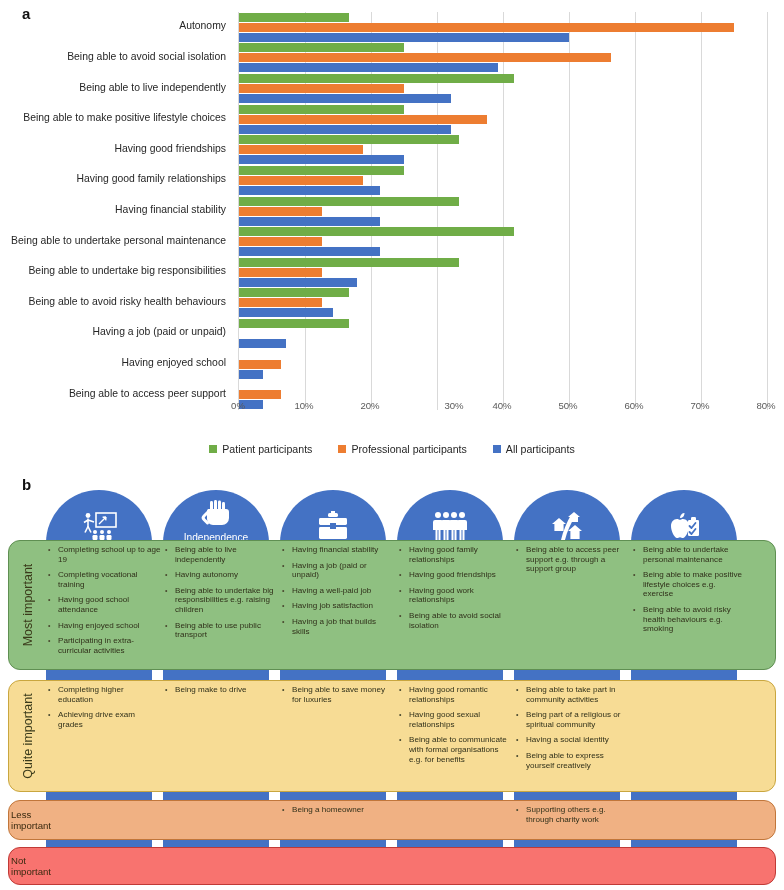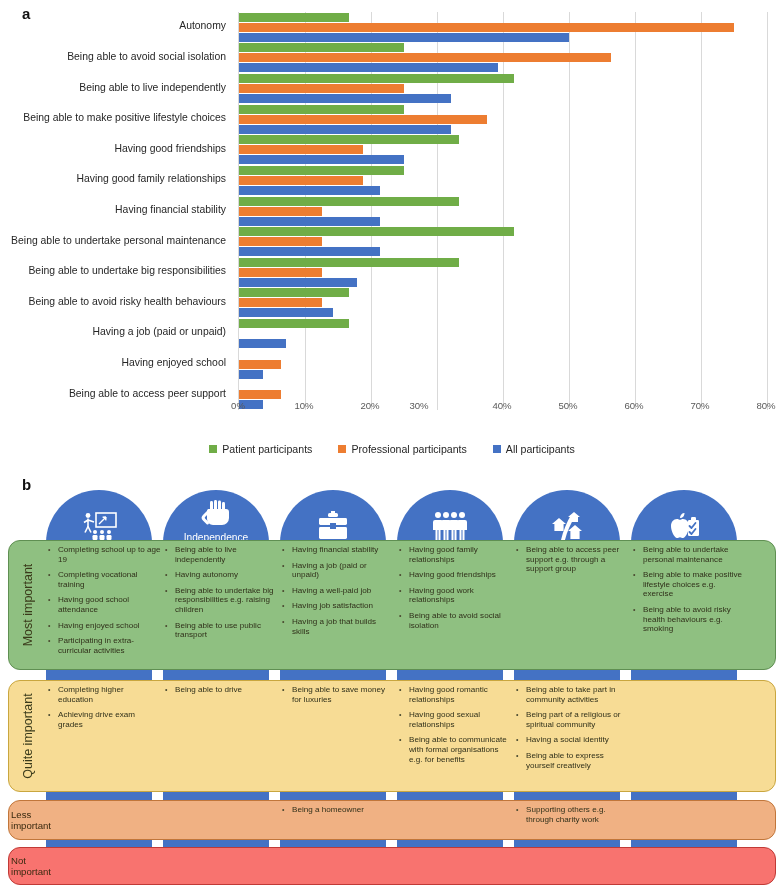--- a/index.html
+++ b/index.html
@@ -171,21 +171,21 @@
         <div class="bar b" title="All participants: 3.6%" style="top: 357.577px; left: 0px; width: 23.76px;"></div>
         <div class="bar o" title="Professional participants: 6.3%" style="top: 378.192px; left: 0px; width: 41.58px;"></div>
         <div class="bar b" title="All participants: 3.6%" style="top: 388.192px; left: 0px; width: 23.76px;"></div>
       </div>
   </div>
 
   <div id="xaxis">
       <div class="xtick" style="left: 0px;">0%</div>
       <div class="xtick" style="left: 66px;">10%</div>
       <div class="xtick" style="left: 132px;">20%</div>
-      <div class="xtick" style="left: 181px;">30%</div>
+      <div class="xtick" style="left: 216px;">30%</div>
       <div class="xtick" style="left: 264px;">40%</div>
       <div class="xtick" style="left: 330px;">50%</div>
       <div class="xtick" style="left: 396px;">60%</div>
       <div class="xtick" style="left: 462px;">70%</div>
       <div class="xtick" style="left: 528px;">80%</div>
     </div>
 
   <div id="legend">
       <div class="legend-item">
         <span class="legend-swatch" style="background: rgb(112, 173, 71);"></span>
@@ -359,21 +359,21 @@
       </div>
       <div class="band-cols">
         <div class="band-col" style="left: 0px; width: 114px;">
           <ul>
             <li>Completing higher education</li>
             <li>Achieving drive exam grades</li>
           </ul>
         </div>
         <div class="band-col" style="left: 117px; width: 114px;">
           <ul>
-            <li>Being able to drive</li>
+            <li>Being make to drive</li>
           </ul>
         </div>
         <div class="band-col" style="left: 234px; width: 114px;">
           <ul>
             <li>Being able to save money for luxuries</li>
           </ul>
         </div>
         <div class="band-col" style="left: 468px; width: 114px;">
           <ul>
             <li>Being able to take part in community activities</li>

